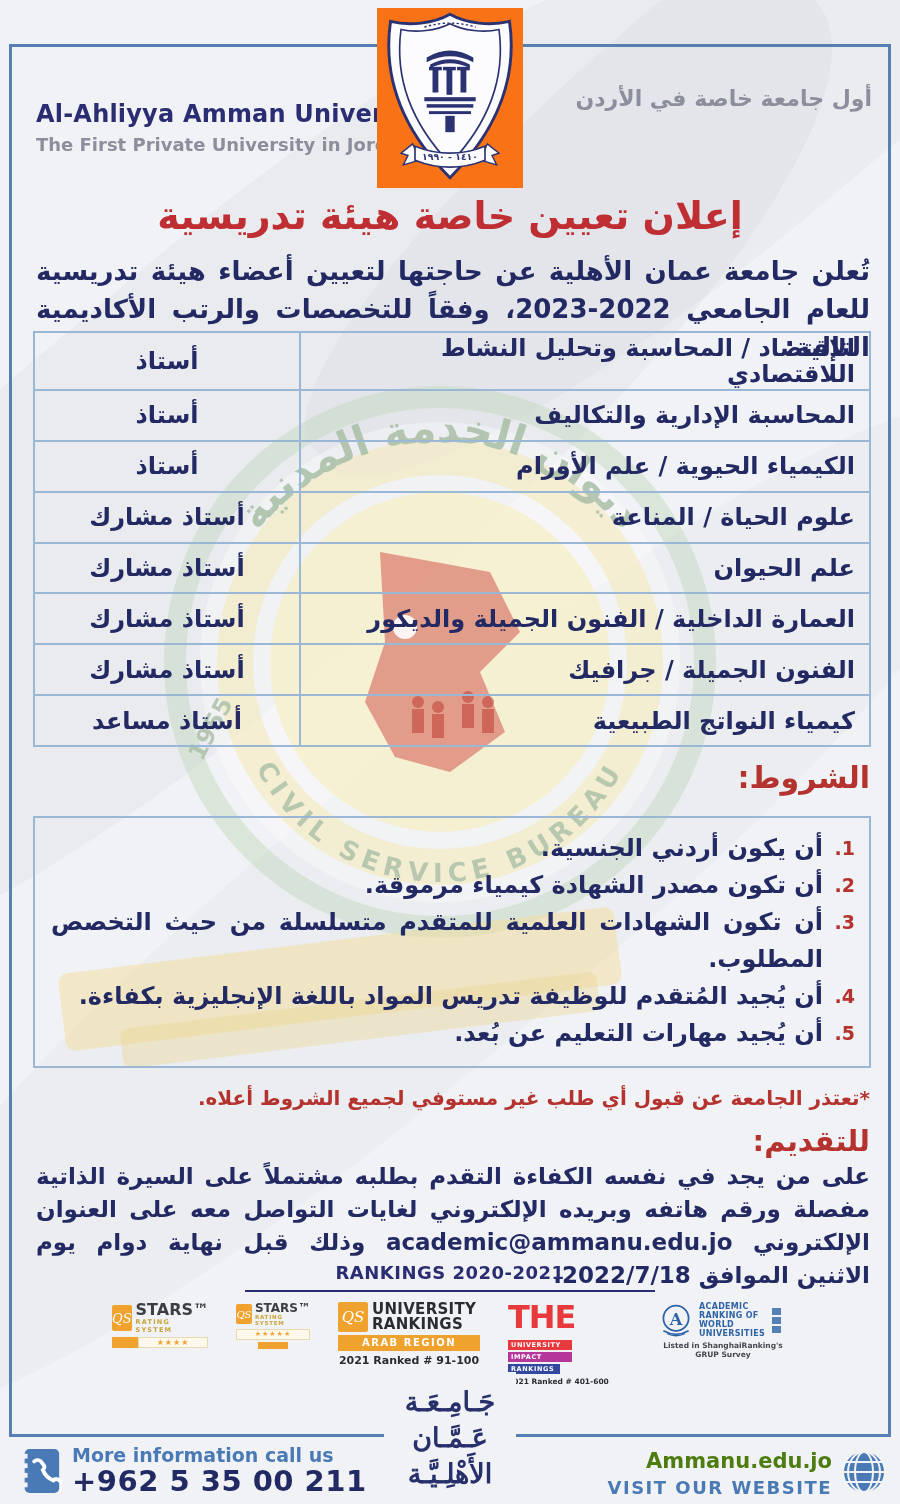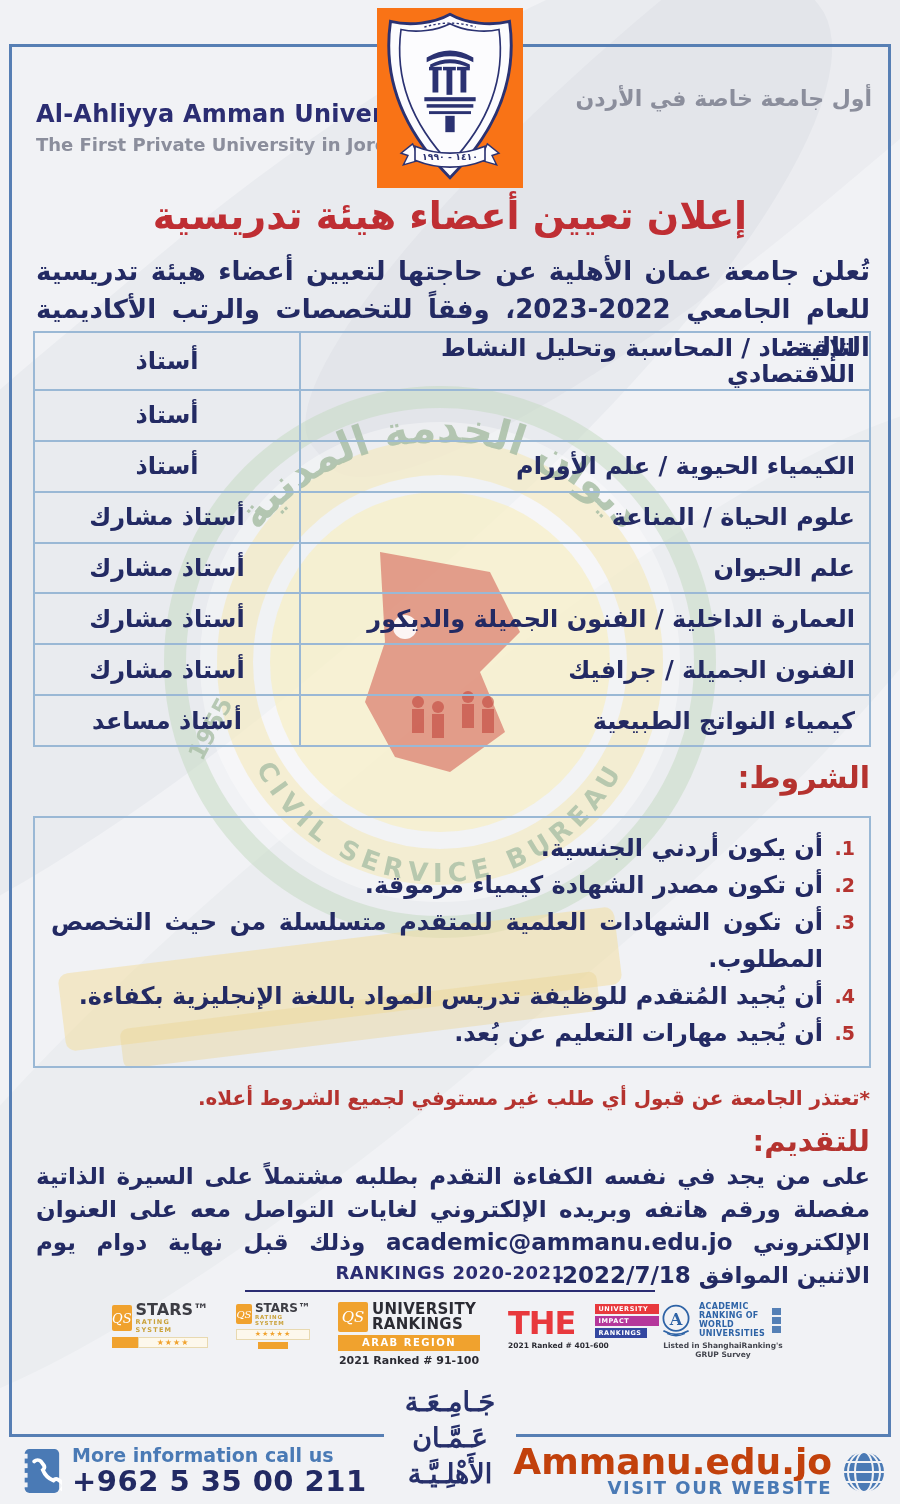--- a/index.html
+++ b/index.html
@@ -86,21 +86,21 @@
   .b2 .stars{height:9px;font-size:7px;line-height:8px;}
   .chip2{background:#f0a22e;width:30px;height:7px;margin:2px auto 0;}
   .b3{width:142px;}
   .b3 .top{display:flex;gap:4px;align-items:center;}
   .b3 .qs-box{width:30px;height:30px;font-size:15px;}
   .bt3{font-size:15px;font-weight:800;color:#2b2b33;line-height:15px;letter-spacing:.3px;}
   .region{margin-top:3px;background:#f0a22e;color:#fff;font-size:10px;font-weight:800;letter-spacing:1.5px;
           text-align:center;height:16px;line-height:16px;}
   .bsub{margin-top:3px;font-size:11px;font-weight:700;color:#2b2b33;text-align:center;}
   .b4{width:122px;}
-  .b4 .top{display:flex;gap:20px;align-items:flex-end;}
+  .b4 .top{display:flex;gap:6px;align-items:flex-start;flex-direction:column;}
   .the{font-size:32px;font-weight:900;color:#e8393d;line-height:30px;letter-spacing:-1px;}
   .the-words{display:flex;flex-direction:column;gap:2px;margin-top:2px;}
   .tword{width:64px;height:10px;color:#fff;font-size:6.5px;font-weight:800;letter-spacing:.6px;
          display:flex;align-items:center;padding-left:3px;box-sizing:border-box;}
   .tw0{background:#e8393d;}.tw1{background:#b5379b;}.tw2{background:#3347a0;width:52px;}
   .b4 .bsub{text-align:left;font-size:7.5px;}
   .b5{width:130px;}
   .b5 .top{display:flex;gap:5px;align-items:center;}
   .arwu-lines{display:flex;flex-direction:column;}
   .aline{font-size:8px;font-weight:800;color:#2e63a6;line-height:9px;letter-spacing:.3px;}
@@ -111,21 +111,21 @@
   
   .callig{position:absolute;left:384px;top:1372px;width:132px;height:132px;background:#f1f2f5;z-index:5;
           display:flex;flex-direction:column;align-items:center;justify-content:center;direction:rtl;}
   .cline{font-family:"DejaVu Serif",serif;font-size:27px;font-weight:700;color:#27306b;line-height:36px;}
   .phone-block{position:absolute;left:18px;top:1444px;display:flex;gap:10px;align-items:center;z-index:5;}
   .pb-col{display:flex;flex-direction:column;}
   .pb-label{font-size:19px;font-weight:700;color:#4a7ab5;}
   .pb-number{font-size:29px;font-weight:800;color:#222a63;line-height:31px;letter-spacing:.5px;}
   .web-block{position:absolute;right:14px;top:1446px;display:flex;gap:10px;align-items:center;z-index:5;}
   .wb-col{display:flex;flex-direction:column;text-align:right;}
-  .wb-domain{font-size:36px;font-weight:800;color:#c2410c;line-height:31px;}
+  .wb-domain{font-size:21px;font-weight:800;color:#4d7c0f;line-height:31px;}
   .wb-label{font-size:18px;font-weight:700;color:#4a7ab5;letter-spacing:1.5px;}
 </style>
 </head>
 <body>
 
 <div class="page">
 
   <div class="swoosh sw1"></div>
   <div class="swoosh sw2"></div>
   <div class="swoosh sw3"></div>
@@ -195,30 +195,31 @@
         </g>
         <g>
           <path d="M28 116 l-10 8 6 2 -4 8 14 -4 Z" fill="#fcfcfe" stroke="#2b3272" stroke-width="1.2"></path>
           <path d="M92 116 l10 8 -6 2 4 8 -14 -4 Z" fill="#fcfcfe" stroke="#2b3272" stroke-width="1.2"></path>
           <path d="M30 118 q30 12 60 0 l0 12 q-30 12 -60 0 Z" fill="#fcfcfe" stroke="#2b3272" stroke-width="1.4"></path>
           <text x="60" y="130" text-anchor="middle" font-size="8" font-weight="700" fill="#2b3272">١٤١٠ - ١٩٩٠</text>
         </g>
       </svg>
     </div>
 
-    <div class="title">إعلان تعيين أعضاء هيئة تدريسية</div>
+    <div class="title">إعلان تعيين خاصة هيئة تدريسية</div>
     <div class="intro"><span>تُعلن جامعة عمان الأهلية عن حاجتها لتعيين أعضاء هيئة تدريسية  للعام الجامعي</span> <span dir="ltr">2023-2022</span><span>، وفقاً للتخصصات والرتب الأكاديمية التالية:</span></div>
 
     <div class="ptable">
       <div class="prow">
         <div class="rank-cell">أستاذ</div>
         <div class="spec-cell">الإقتصاد / المحاسبة وتحليل النشاط اللاقتصادي</div>
       </div>
       <div class="prow">
         <div class="rank-cell">أستاذ</div>
+        <div class="spec-cell">المحاسبة الإدارية والتكاليف</div>
       </div>
       <div class="prow">
         <div class="rank-cell">أستاذ</div>
         <div class="spec-cell">الكيمياء الحيوية / علم الأورام</div>
       </div>
       <div class="prow">
         <div class="rank-cell">أستاذ مشارك</div>
         <div class="spec-cell">علوم الحياة / المناعة</div>
       </div>
       <div class="prow">

